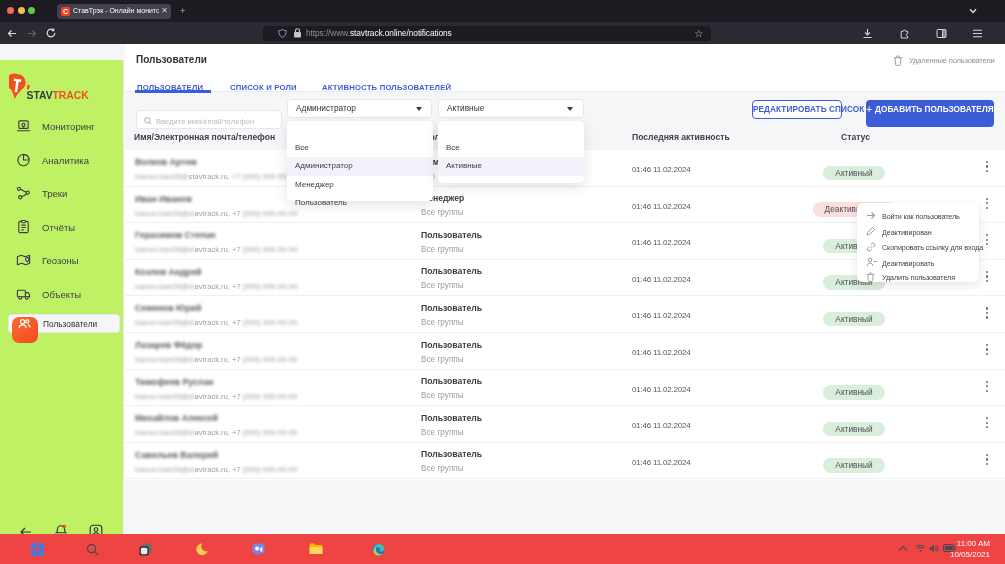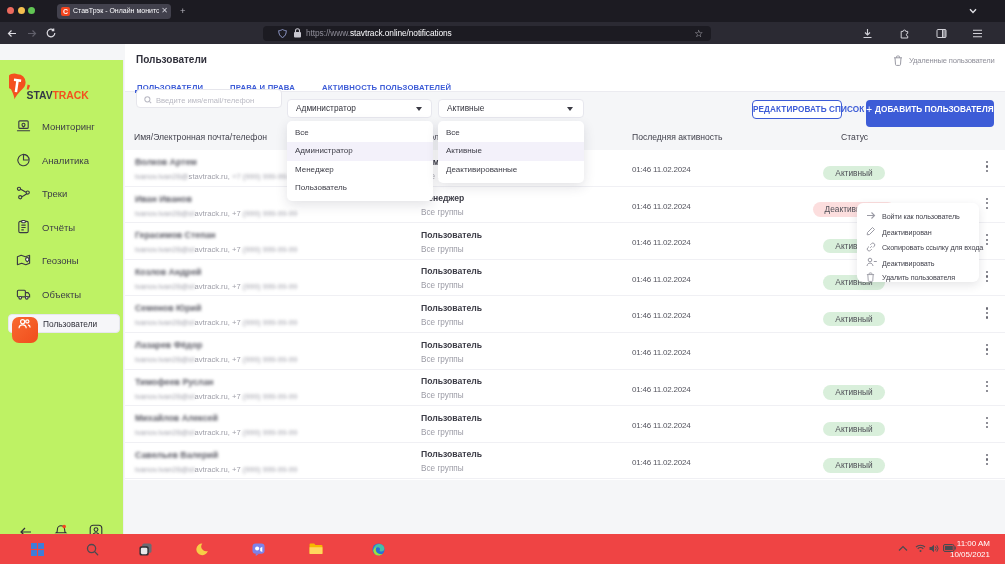--- a/index.html
+++ b/index.html
@@ -14,37 +14,37 @@
 .urlbar{position:absolute;left:263px;top:3.5px;width:448px;height:15px;background:#1c1b22;border-radius:4px;color:#fbfbfe;font-size:8.4px;letter-spacing:-.1px;line-height:15px}
 
 .app{position:absolute;left:0;top:44px;width:1005px;height:490px;background:#f5f6f8}
 .sidebar{position:absolute;left:0;top:16px;width:124px;height:490px;background:#bef264;border-right:1px solid #ededf1}
 .nav{position:absolute;left:8px;width:112px;height:27px;border-radius:7px;color:#3c3c46;font-size:9.5px}
 .nav .lbl{position:absolute;left:34px;top:50%;transform:translateY(-50%)}
 .nav svg{position:absolute;left:8px;top:50%;transform:translateY(-50%)}
 .nav.sel{background:#f6f6f9}
 .headerband{position:absolute;left:125px;top:0;width:880px;height:48px;background:#fff;border-bottom:1px solid #ebebf0}
 .graybtn{position:absolute;background:#fff;border:1px solid #e6e6ec;border-radius:4px}
-.thead{position:absolute;color:#3f3f4a;font-size:8.6px;font-weight:normal;top:88px}
+.thead{position:absolute;color:#3f3f4a;font-size:8.6px;font-weight:bold;top:88px}
 .rows{position:absolute;left:125px;top:106px;width:880px;height:330px;background:#fff}
 .row{position:absolute;left:0;width:880px;height:36.6px;border-bottom:1px solid #f0f0f4}
 .nm{position:absolute;left:10px;top:7px;font-size:8.8px;font-weight:bold;color:#5a5a64;filter:blur(1.5px)}
 .em{position:absolute;left:10px;top:22px;font-size:7.6px;color:#a0a0aa;white-space:nowrap}
 .bl{filter:blur(1.5px)}
 .role{position:absolute;left:296px;top:6.5px;font-size:8.6px;font-weight:bold;color:#3b3b45}
 .grp{position:absolute;left:296px;top:21.5px;font-size:8.2px;color:#9b9ba5}
 .dt{position:absolute;left:507px;top:15px;font-size:8px;letter-spacing:-.2px;color:#55555f}
 .pillc{position:absolute;left:659px;width:140px;top:4px;height:36.6px;text-align:center;line-height:36.6px}
 .pill{display:inline-block;font-size:8.3px;color:#4e4e56;border-radius:99px;padding:0 12px;line-height:14.5px;height:14.5px;vertical-align:middle}
 .pg{background:#d9efdb}.pr{background:#fcdede}.po{background:#f9e2b4}
 .kebab{position:absolute;left:861px;top:11px;width:3px;height:14px;color:#55555f}
 .kebab i{display:block;width:2.3px;height:2.3px;border-radius:50%;background:#6a6a74;margin-bottom:2.2px}
 
 .sel{position:absolute;background:#fff;border:1px solid #e7e7ee;border-radius:4px;font-size:8.3px;color:#33333d;height:19px;line-height:17px}
-.panel{position:absolute;background:#fff;border-radius:5px;box-shadow:0 4px 12px rgba(40,40,60,.13);font-size:8.3px;color:#3c3c46;padding-top:3px}
+.panel{position:absolute;background:#fff;border-radius:5px;box-shadow:0 4px 12px rgba(40,40,60,.13);font-size:8.3px;color:#3c3c46;padding-top:18px}
 .pi{height:18.4px;line-height:18.4px;padding-left:8px;font-size:8px}
 .pi.hl{background:#f3f1fa}
 .caret{position:absolute;width:0;height:0;border-left:3.5px solid transparent;border-right:3.5px solid transparent;border-top:4.5px solid #3a3a44;top:7px}
 
 .menu{position:absolute;left:857px;top:159px;width:122px;height:79px;background:#fff;border-radius:6px;box-shadow:0 3px 10px rgba(40,40,60,.12);font-size:7.2px;letter-spacing:-.1px;color:#43434d}
 .mi{position:absolute;left:25px;white-space:nowrap}
 .menu svg{position:absolute;left:9px}
 
 .pag{position:absolute;top:459px;left:0;width:1005px;height:24px;font-size:9px;color:#33333d}
 
@@ -188,26 +188,26 @@
         <path d="M3.6 12 c0.3-2 1.6-3.2 3.4-3.2 s3.1 1.2 3.4 3.2"></path>
       </svg>
   </div>
   <div class="headerband">
     <span class="abs" style="left:11px;top:10px;font-size:10px;font-weight:bold;color:#2f2f3a">Пользователи</span>
     <svg class="abs" style="left:768px;top:11px" width="10" height="11" viewBox="0 0 10 11" fill="none" stroke="#9a9aa4" stroke-width="1">
         <path d="M1 2.8 h8 M3.5 2.8 V1.8 a0.8 0.8 0 0 1 0.8-0.8 h1.4 a0.8 0.8 0 0 1 0.8 0.8 v1 M2 2.8 l0.5 6.7 a1 1 0 0 0 1 0.9 h3 a1 1 0 0 0 1-0.9 L8 2.8"></path>
       </svg>
     <span class="abs" style="left:784px;top:12px;font-size:7.6px;letter-spacing:-.2px;color:#8f8f99;white-space:nowrap">Удаленные пользователи</span>
     <span class="abs" style="left:12px;top:38.5px;font-size:7.7px;font-weight:bold;letter-spacing:.2px;color:#3d5cd7">ПОЛЬЗОВАТЕЛИ</span>
-    <span class="abs" style="left:105px;top:38.5px;font-size:7.7px;font-weight:bold;letter-spacing:.2px;color:#3d5cd7">ПРАВА И ПРАВА</span>
+    <span class="abs" style="left:105px;top:38.5px;font-size:7.7px;font-weight:bold;letter-spacing:.2px;color:#3d5cd7">СПИСОК И РОЛИ</span>
     <span class="abs" style="left:197px;top:38.5px;font-size:7.7px;font-weight:bold;letter-spacing:.2px;color:#3d5cd7">АКТИВНОСТЬ ПОЛЬЗОВАТЕЛЕЙ</span>
     <span class="abs" style="left:10px;top:46px;width:76px;height:2.5px;background:#3d5cd7"></span>
   </div>
 
-  <div class="graybtn" style="left:136px;top:45px;width:146px;height:19px">
+  <div class="graybtn" style="left:136px;top:66px;width:146px;height:19px">
     <svg class="abs" style="left:7px;top:6px" width="8" height="8" viewBox="0 0 10 10" fill="none" stroke="#b9b9c3" stroke-width="1.3">
         <circle cx="4.2" cy="4.2" r="3.2"></circle>
         <path d="M6.7 6.7 L9 9"></path>
       </svg>
     <span class="abs" style="left:19px;top:5.5px;font-size:7.6px;color:#b9b9c3">Введите имя/email/телефон</span>
   </div>
   <div class="abs" style="left:752px;top:56px;width:90px;height:19px;border:1px solid #3d5cd7;border-radius:4px;background:#fff;color:#3d5cd7;font-size:8.2px;font-weight:bold;letter-spacing:.1px;text-align:center;line-height:17px;white-space:nowrap">РЕДАКТИРОВАТЬ СПИСОК</div>
   <div class="abs" style="left:866px;top:56px;width:128px;height:27px;border-radius:4px;background:#3d5cd7;color:#fff;font-size:8.2px;font-weight:bold;letter-spacing:.1px;text-align:center;line-height:19px;white-space:nowrap"><span style="font-size:10px;font-weight:normal;vertical-align:-1px">+ </span>ДОБАВИТЬ ПОЛЬЗОВАТЕЛЯ</div>
 
   <span class="thead" style="left:134px">Имя/Электронная почта/телефон</span>
@@ -339,21 +339,20 @@
   <div class="sel" style="left:438px;top:55px;width:146px"><span style="padding-left:8px">Активные</span><span class="caret" style="right:10px"></span></div>
   <div class="panel" style="left:287px;top:77px;width:146px;height:80px">
     <div class="pi">Все</div>
     <div class="pi hl">Администратор</div>
     <div class="pi">Менеджер</div>
     <div class="pi">Пользователь</div>
   </div>
   <div class="panel" style="left:438px;top:77px;width:146px;height:62px">
     <div class="pi">Все</div>
     <div class="pi hl">Активные</div>
-    <div class="pi">Деактивированные</div>
   </div>
 
   <div class="menu">
     <svg style="top:8px" width="10" height="9" viewBox="0 0 10 9" fill="none" stroke="#9a9aa4" stroke-width="1.1">
         <path d="M1 4.5 H8 M5.5 1.5 L8.5 4.5 L5.5 7.5"></path>
       </svg>
       <span class="mi" style="top:9px">Войти как пользователь</span>
     <svg style="top:23px" width="10" height="10" viewBox="0 0 10 10" fill="none" stroke="#9a9aa4" stroke-width="1">
         <path d="M6.5 1.5 L8.5 3.5 L3.5 8.5 L1.2 8.8 L1.5 6.5 Z"></path>
       </svg>

